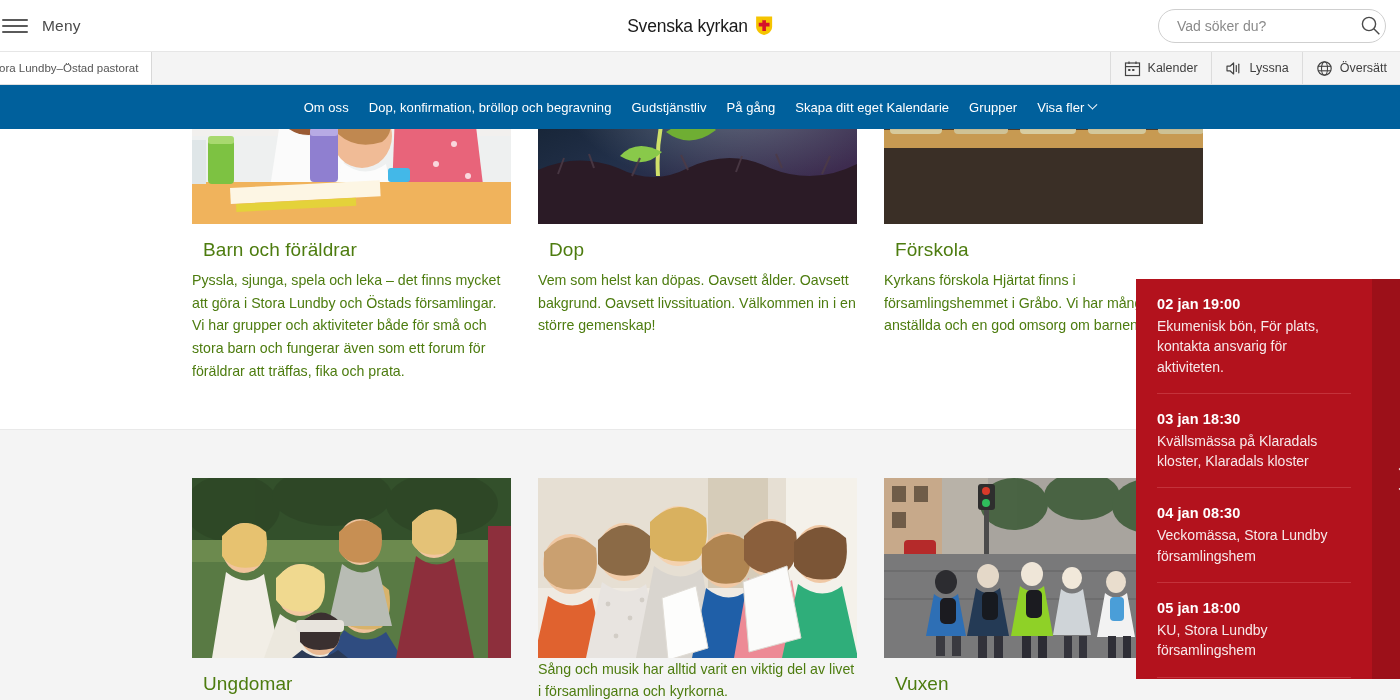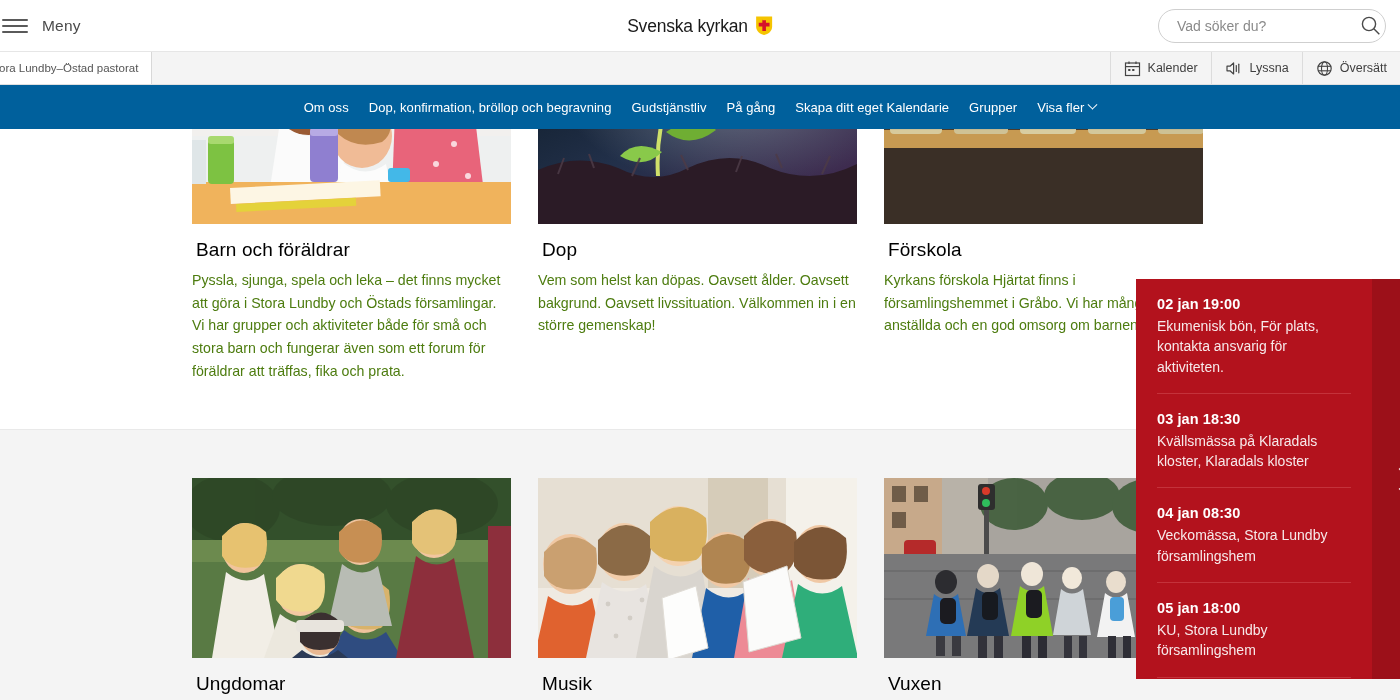--- a/index.html
+++ b/index.html
@@ -154,22 +154,22 @@
   .card { width: 319px; flex: 0 0 319px; }
   .card-img {
     width: 319px; height: 180px;
     overflow: hidden;
     position: relative;
     background: #ddd;
   }
   .card-img svg { display: block; width: 100%; height: 100%; }
   .card-title {
     font-size: 19px;
-    color: #000000;
-    margin: 15px 4px 8px;
+    color: #4d7c0f;
+    margin: 15px 11px 8px;
     letter-spacing: .1px;
     cursor: pointer;
   }
   .card-text {
     font-size: 14.2px;
     line-height: 1.6;
     color: #4d7c0f;
   }
 
   
@@ -562,21 +562,20 @@
             </g>
             <g>
               <ellipse cx="282" cy="76" rx="26" ry="29" fill="#f0c8a4"></ellipse>
               <path d="M256 64 q26 -28 52 -4 q4 30 -10 40 q-30 6 -42 -12 z" fill="#7b5536"></path>
               <path d="M260 106 q24 18 44 2 l16 72 h-76 Z" fill="#2fae7a"></path>
             </g>
             <path d="M205 104 l44 -16 l14 72 l-52 14 z" fill="#fbfbfa" stroke="#ddd9d2"></path>
             <path d="M124 120 l34 -12 l12 62 l-40 12 z" fill="#fdfdfc" stroke="#e0dcd5"></path>
           </svg>
         </div>
-        <div class="card-title">Musik</div>
         <div class="card-text">Sång och musik har alltid varit en viktig del av livet i församlingarna och kyrkorna.</div>
       </div>
 
       <div class="card">
         <div class="card-img">
           <svg viewBox="0 0 319 180" preserveAspectRatio="xMidYMid slice">
             <rect width="319" height="180" fill="#8e8e8e"></rect>
             <rect x="0" y="0" width="319" height="78" fill="#a8a49e"></rect>
             <rect x="0" y="0" width="58" height="78" fill="#c7a98a"></rect>
             <rect x="8" y="8" width="14" height="16" fill="#6f5c48"></rect>

